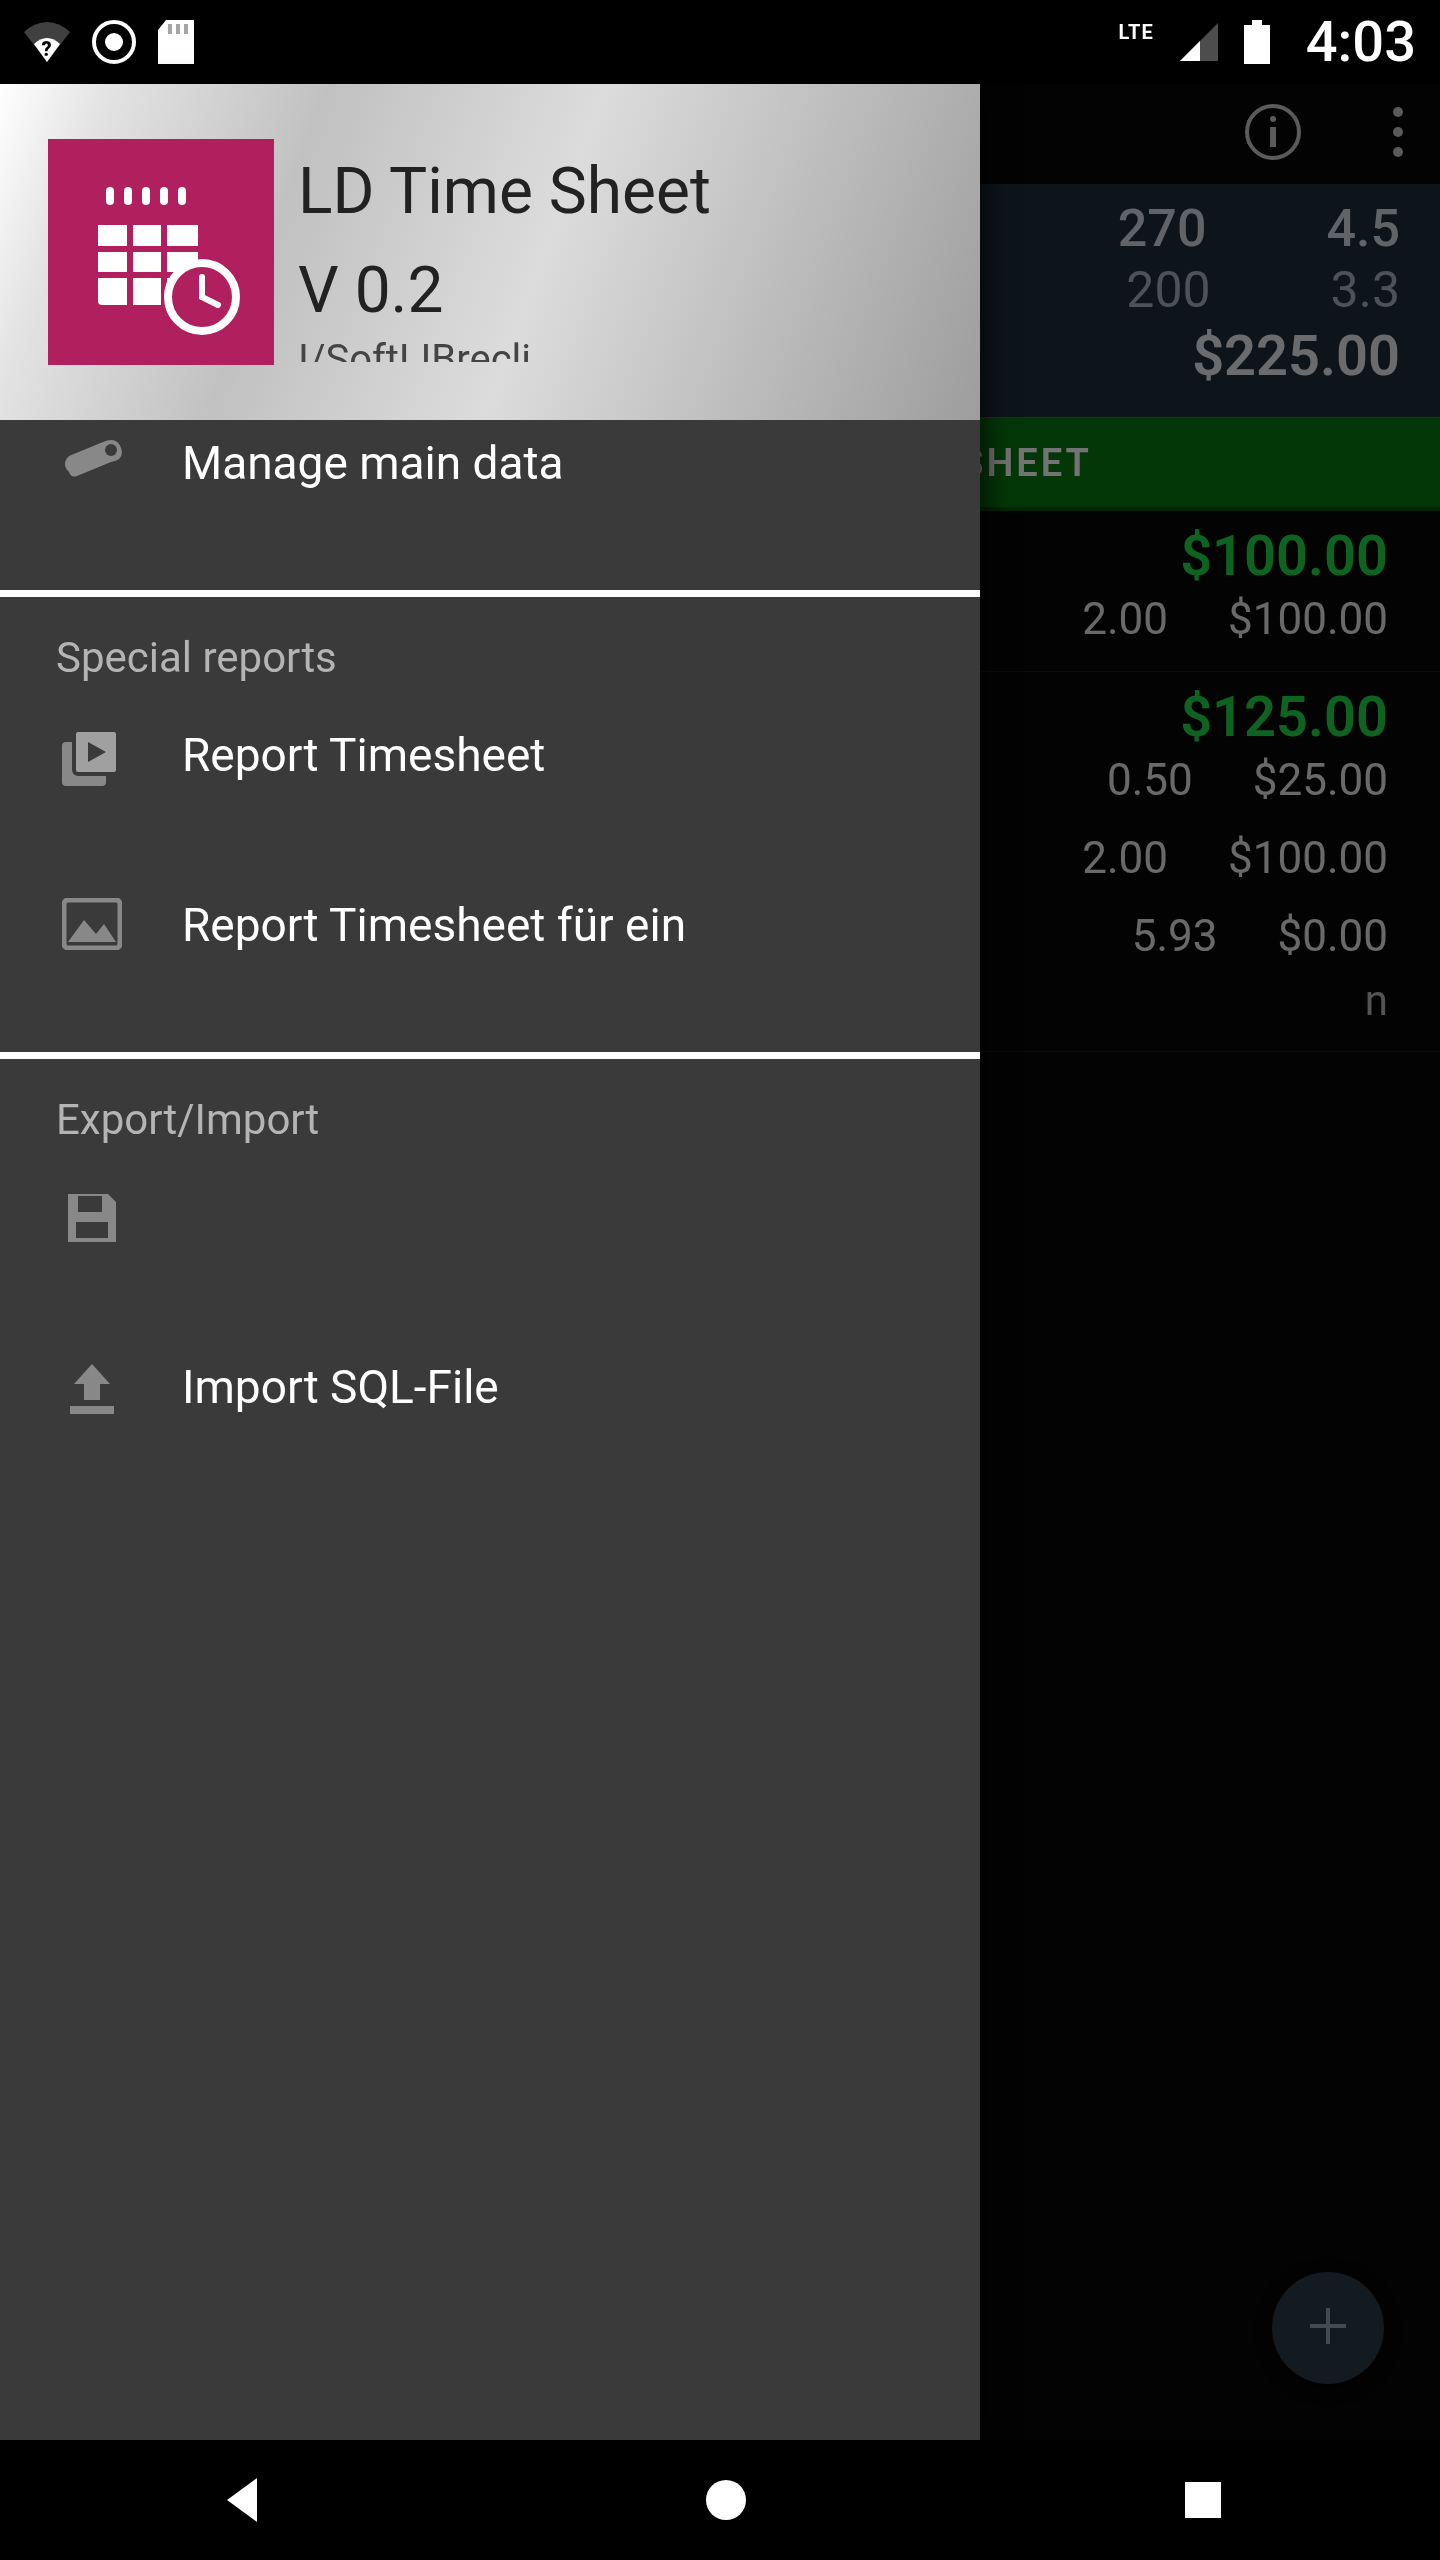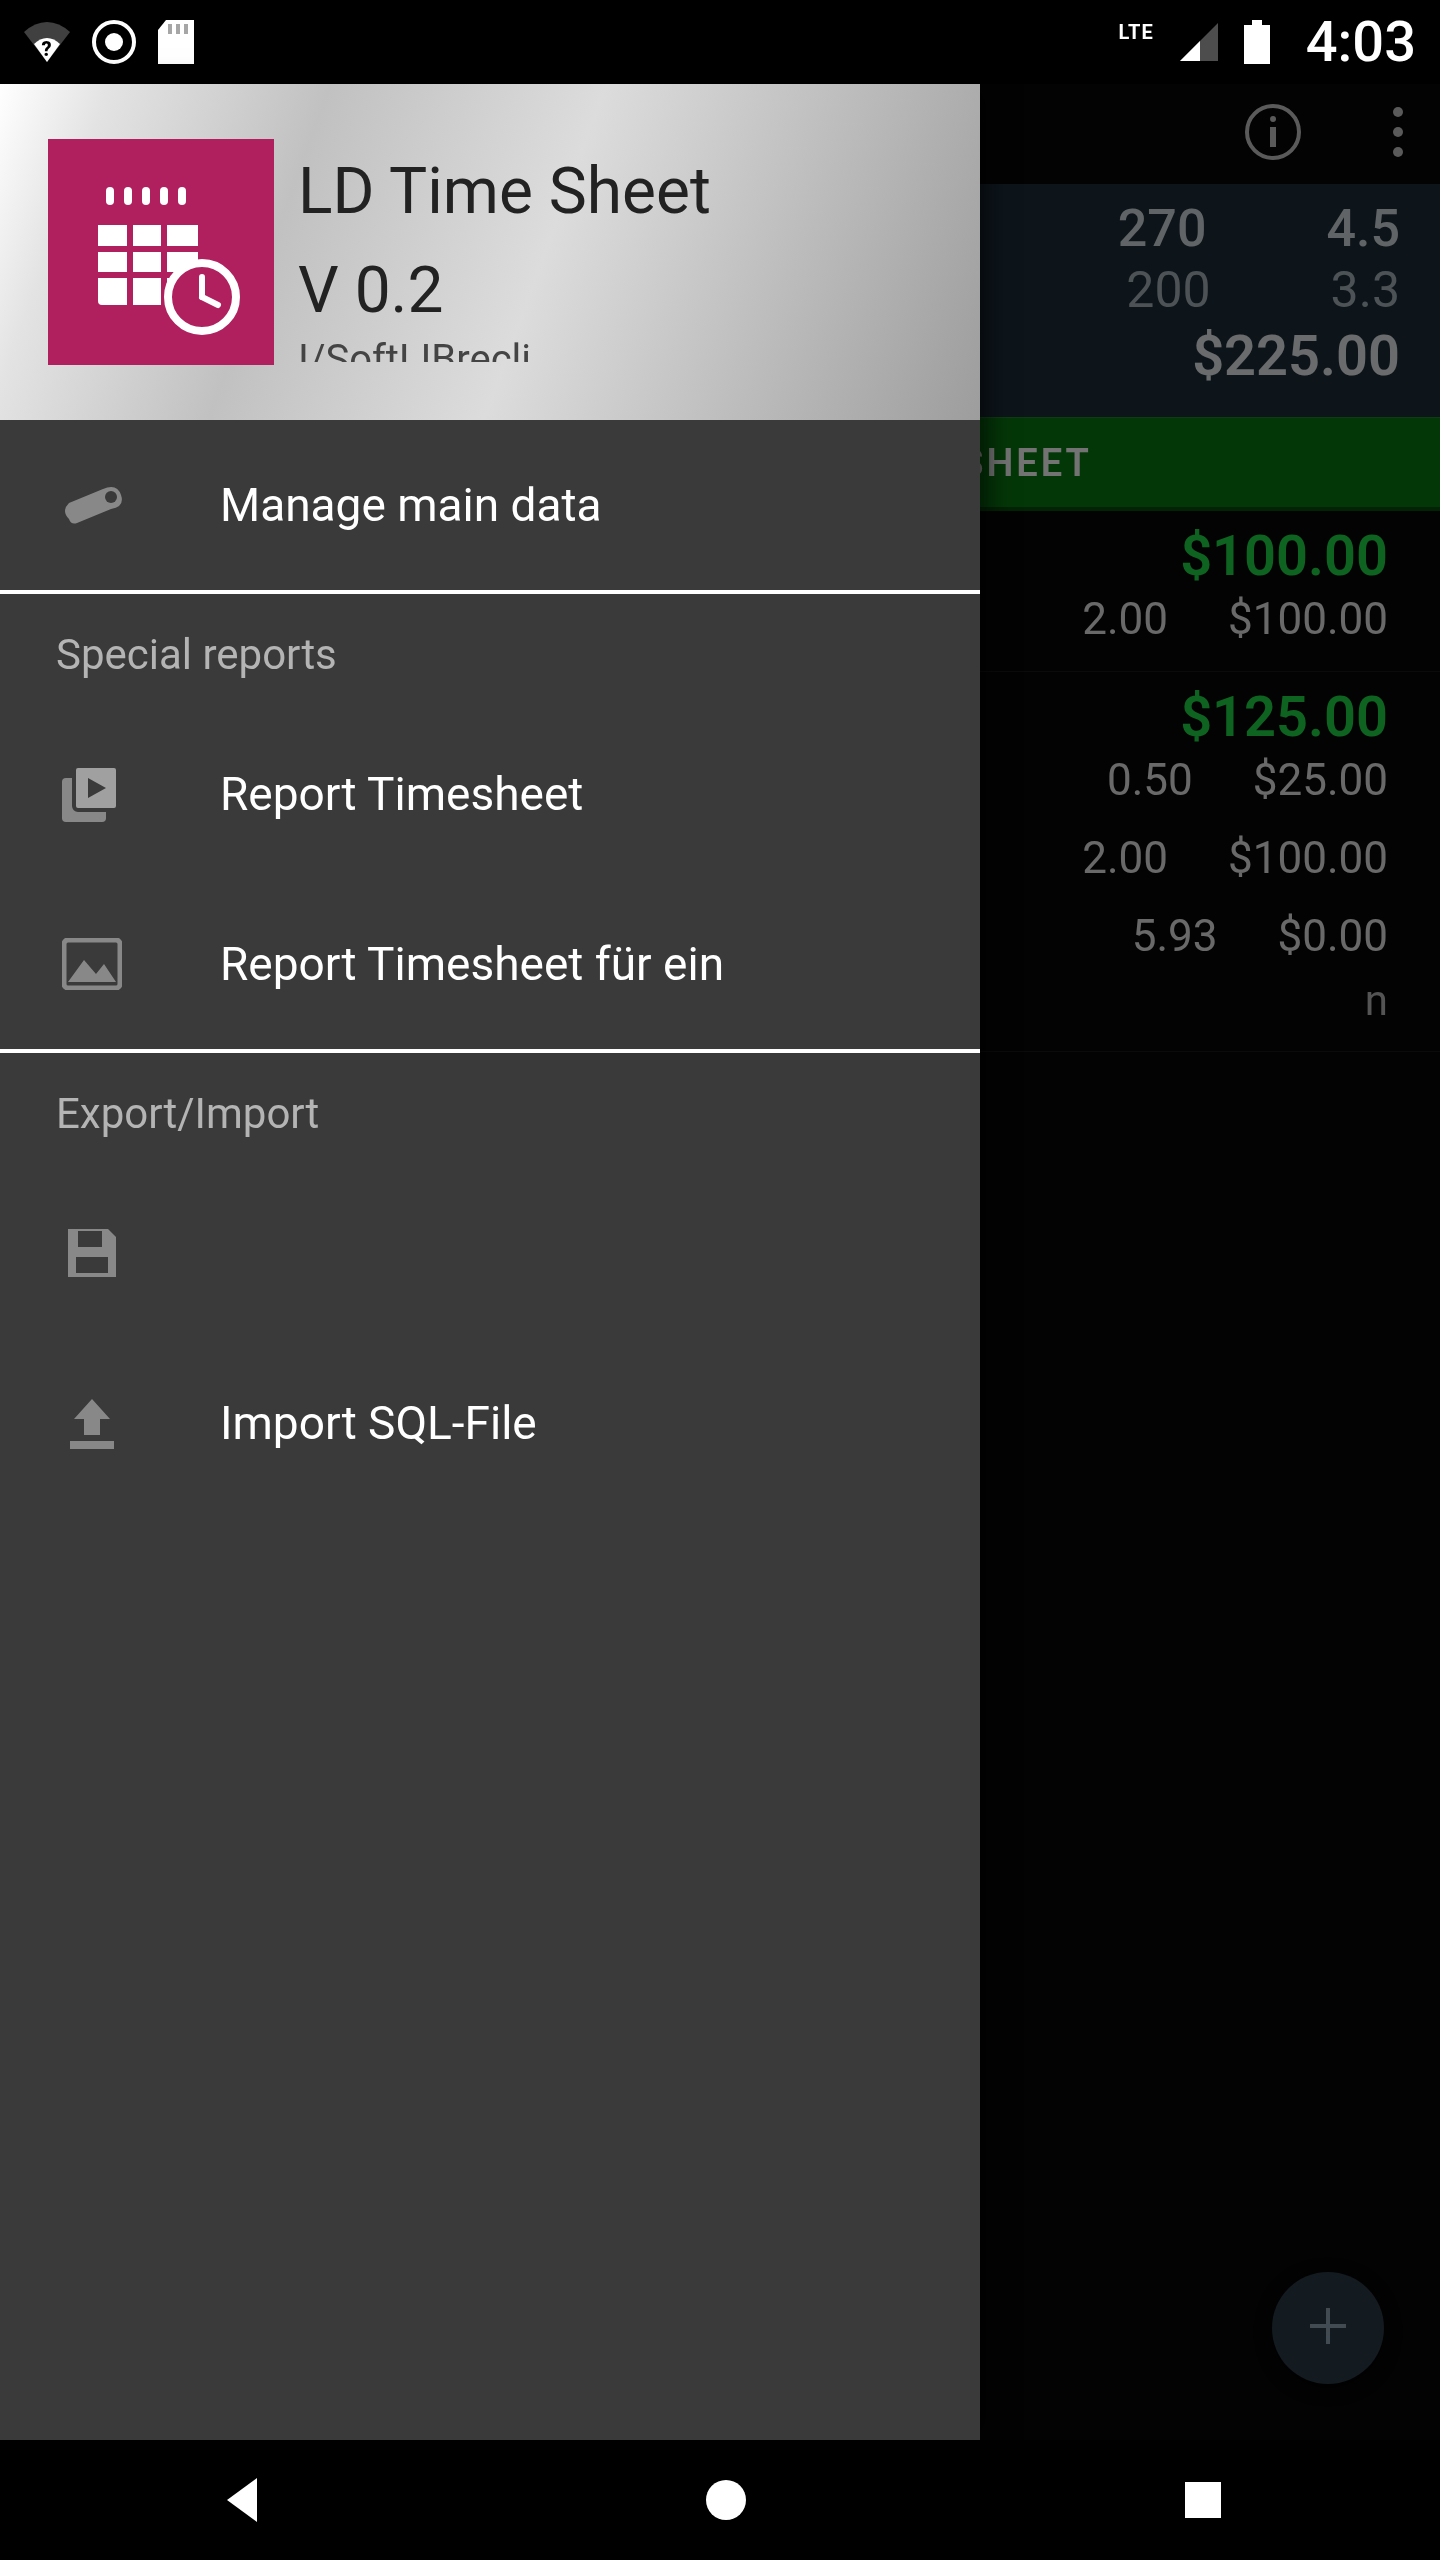--- a/index.html
+++ b/index.html
@@ -125,31 +125,31 @@
   .drawer-header .title {
     color:#222;
     font-size:64px;
     line-height:1.55;
     font-weight:400;
   }
   .drawer-header .title .cut { height:22px; overflow:hidden; font-size:40px; color:#444; line-height:1; }
 
   .drawer-body { flex:1; overflow:hidden; }
   .nav-item {
-    display:flex; align-items:center;
+    display:flex; 
     height:170px;
-    padding:4px 56px;
-    gap: 92px;
+    padding:16px 56px;
+    gap: 54px;
   }
   .nav-item .icon { width:72px; display:flex; justify-content:center; opacity:.7; }
   .nav-item .label { font-size:46px; color:#fff; }
   .section-header {
     padding: 36px 56px 30px 56px;
     font-size:42px; color:#b4b4b4;
-    border-top:4px solid #ffffff;
+    border-top:7px solid #ffffff;
   }
 
   
   .navbar {
     position:absolute; left:0; right:0; bottom:0;
     height:120px;
     background:#000;
     display:flex; align-items:center; justify-content:space-around;
   }
   .navbar svg { display:block; }

